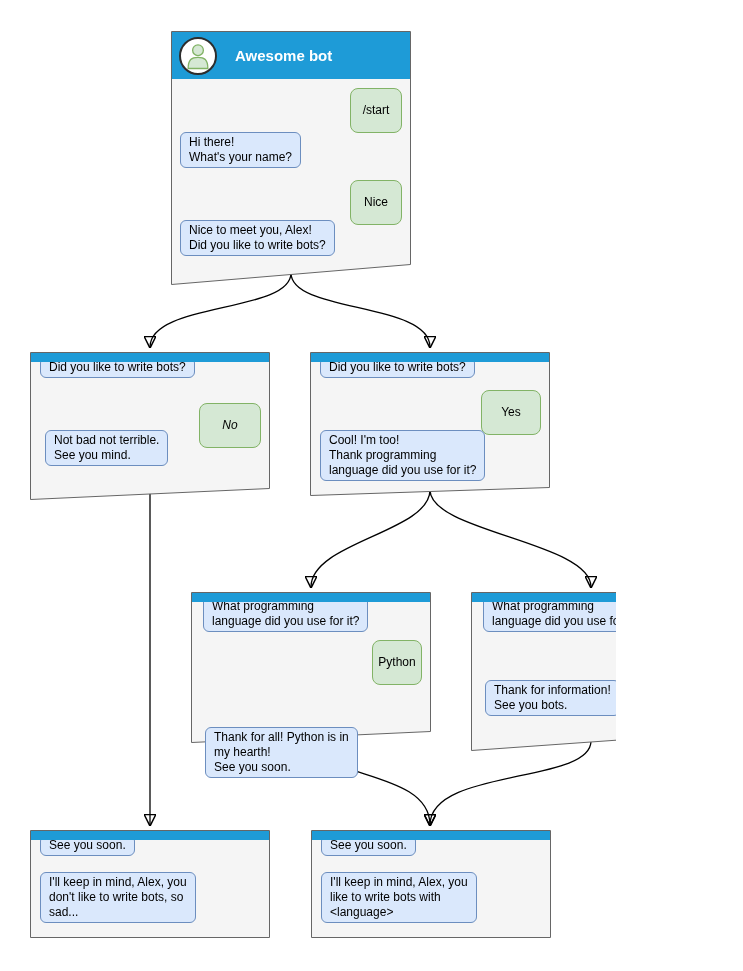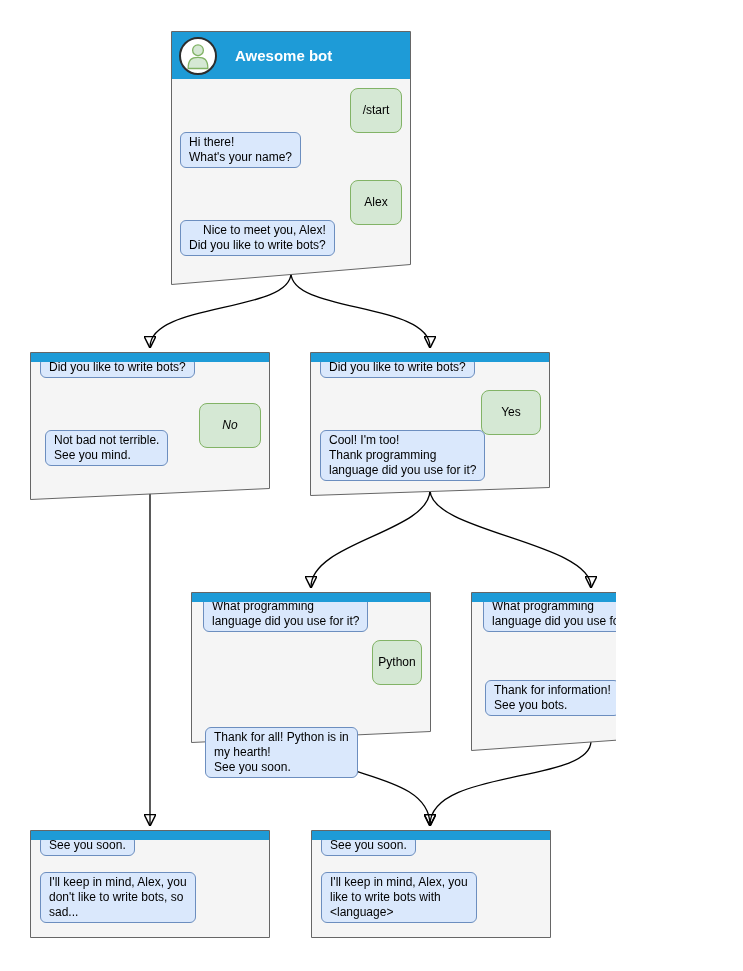--- a/index.html
+++ b/index.html
@@ -74,22 +74,22 @@
         <svg width="34" height="34" viewBox="0 0 38 38">
           <circle cx="19" cy="12.5" r="6" fill="#D5E8D4" stroke="#82B366" stroke-width="1.5"></circle>
           <path d="M8,33 C8,23 12,20.5 19,20.5 C26,20.5 30,23 30,33 Z" fill="#D5E8D4" stroke="#82B366" stroke-width="1.5"></path>
         </svg>
       </span>
       <span class="window-title">Awesome bot</span>
     </div>
     <div class="bubble user" style="top:57px;width:52px;">/start</div>
     <div class="bubble bot" style="left:9px;top:101px;">Hi there!
 What's your name?</div>
-    <div class="bubble user" style="top:149px;width:52px;">Alex</div>
-    <div class="bubble bot" style="left:9px;top:189px;text-align:right;">Nice to meet you, Alex!
+    <div class="bubble user" style="top:149px;width:52px;">Nice</div>
+    <div class="bubble bot" style="left:9px;top:189px;">Nice to meet you, Alex!
 Did you like to write bots?</div>
   </div>
 
   <div class="window" style="left:30px;top:352px;height:148px;">
     <svg class="frame" width="240" height="149">
       <polygon points="0.5,0.5 239.5,0.5 239.5,136.5 0.5,147.5"></polygon>
     </svg>
     <div class="titlebar thin"></div>
     <div class="bubble bot" style="left:10px;top:5px;">Did you like to write bots?</div>
     <div class="bubble user" style="top:51px;width:62px;font-style:italic;">No</div>

